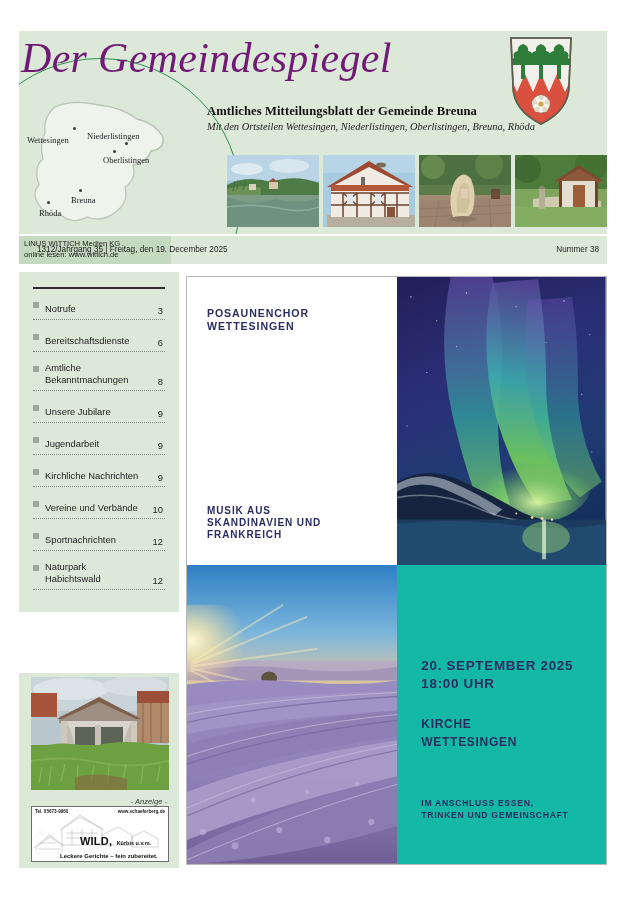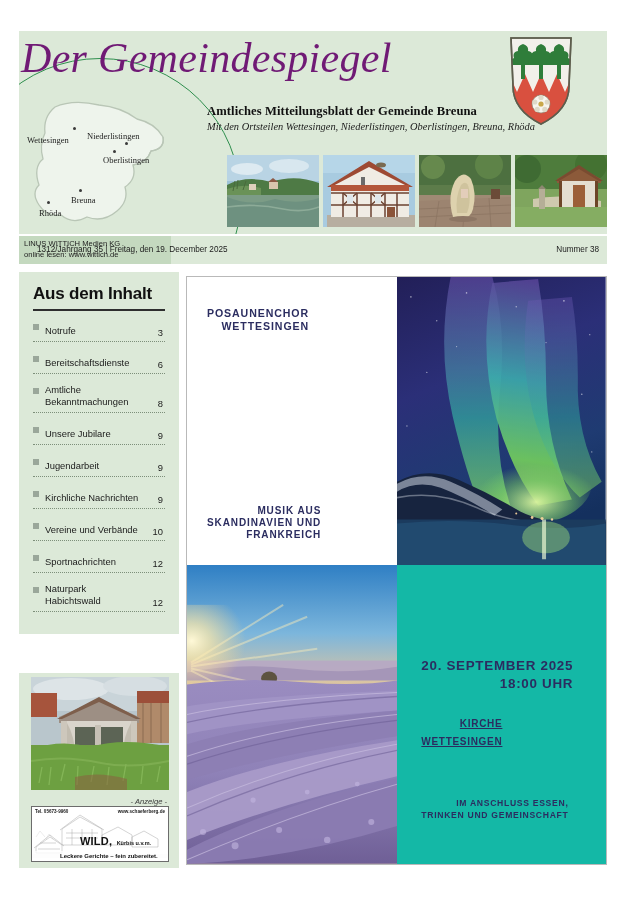--- a/index.html
+++ b/index.html
@@ -301,21 +301,20 @@
 
   
   .poster {
     position: absolute;
     left: 186px; top: 276px;
     width: 421px; height: 589px;
     background: #ffffff;
     border: 1px solid #b9b9b9;
     box-sizing: border-box;
     overflow: hidden;
-    text-align: right;
   }
   .poster-grid {
     position: absolute;
     left: 0; top: 0;
     width: 100%; height: 100%;
   }
   .q-tl { position:absolute; left:0;    top:0;    width:50.2%; height:49.1%; background:#ffffff; }
   .q-tr { position:absolute; right:0;  top:0;    width:49.8%; height:49.1%; overflow:hidden; }
   .q-bl { position:absolute; left:0;   bottom:0; width:50.2%; height:50.9%; overflow:hidden; }
   .q-br { position:absolute; right:0;  bottom:0; width:49.8%; height:50.9%; background:#14b8a6; }
@@ -351,24 +350,23 @@
   .p-when {
     position: absolute;
     left: 24px; top: 92px;
     font-size: 13.4px;
     line-height: 18px;
     letter-spacing: 0.7px;
   }
   .p-where {
     position: absolute;
     left: 24px; top: 150px;
-    font-size: 10px;
+    font-size: 12px;
     line-height: 18px;
     letter-spacing: 0.7px;
-    text-decoration: underline;
   }
   .p-after {
     position: absolute;
     left: 24px; top: 232px;
     font-size: 8.6px;
     line-height: 12px;
     letter-spacing: 0.7px;
   }
 </style>
 </head>
@@ -524,21 +522,20 @@
     <div class="infobar-right"></div>
     <div class="infobar-left">
       <div>LINUS WITTICH Medien KG</div>
       <div>online lesen: www.wittich.de</div>
     </div>
     <div class="infobar-issue">1312/Jahrgang 35  |  Freitag, den 19. December 2025</div>
     <div class="infobar-number">Nummer 38</div>
   </div>
 
   <div class="toc">
-    <div class="toc-title">Aus dem Inhalt</div>
     <div class="toc-rule"></div>
     <div class="toc-list" id="toc-list">
         <div class="toc-item"><span class="toc-bullet"></span><span class="toc-label" style="white-space: pre-line;">Notrufe</span><span class="toc-page">3</span></div>
         <div class="toc-item"><span class="toc-bullet"></span><span class="toc-label" style="white-space: pre-line;">Bereitschaftsdienste</span><span class="toc-page">6</span></div>
         <div class="toc-item two-line"><span class="toc-bullet"></span><span class="toc-label" style="white-space: pre-line;">Amtliche
 Bekanntmachungen</span><span class="toc-page">8</span></div>
         <div class="toc-item"><span class="toc-bullet"></span><span class="toc-label" style="white-space: pre-line;">Unsere Jubilare</span><span class="toc-page">9</span></div>
         <div class="toc-item"><span class="toc-bullet"></span><span class="toc-label" style="white-space: pre-line;">Jugendarbeit</span><span class="toc-page">9</span></div>
         <div class="toc-item"><span class="toc-bullet"></span><span class="toc-label" style="white-space: pre-line;">Kirchliche Nachrichten</span><span class="toc-page">9</span></div>
         <div class="toc-item"><span class="toc-bullet"></span><span class="toc-label" style="white-space: pre-line;">Vereine und Verbände</span><span class="toc-page">10</span></div>

